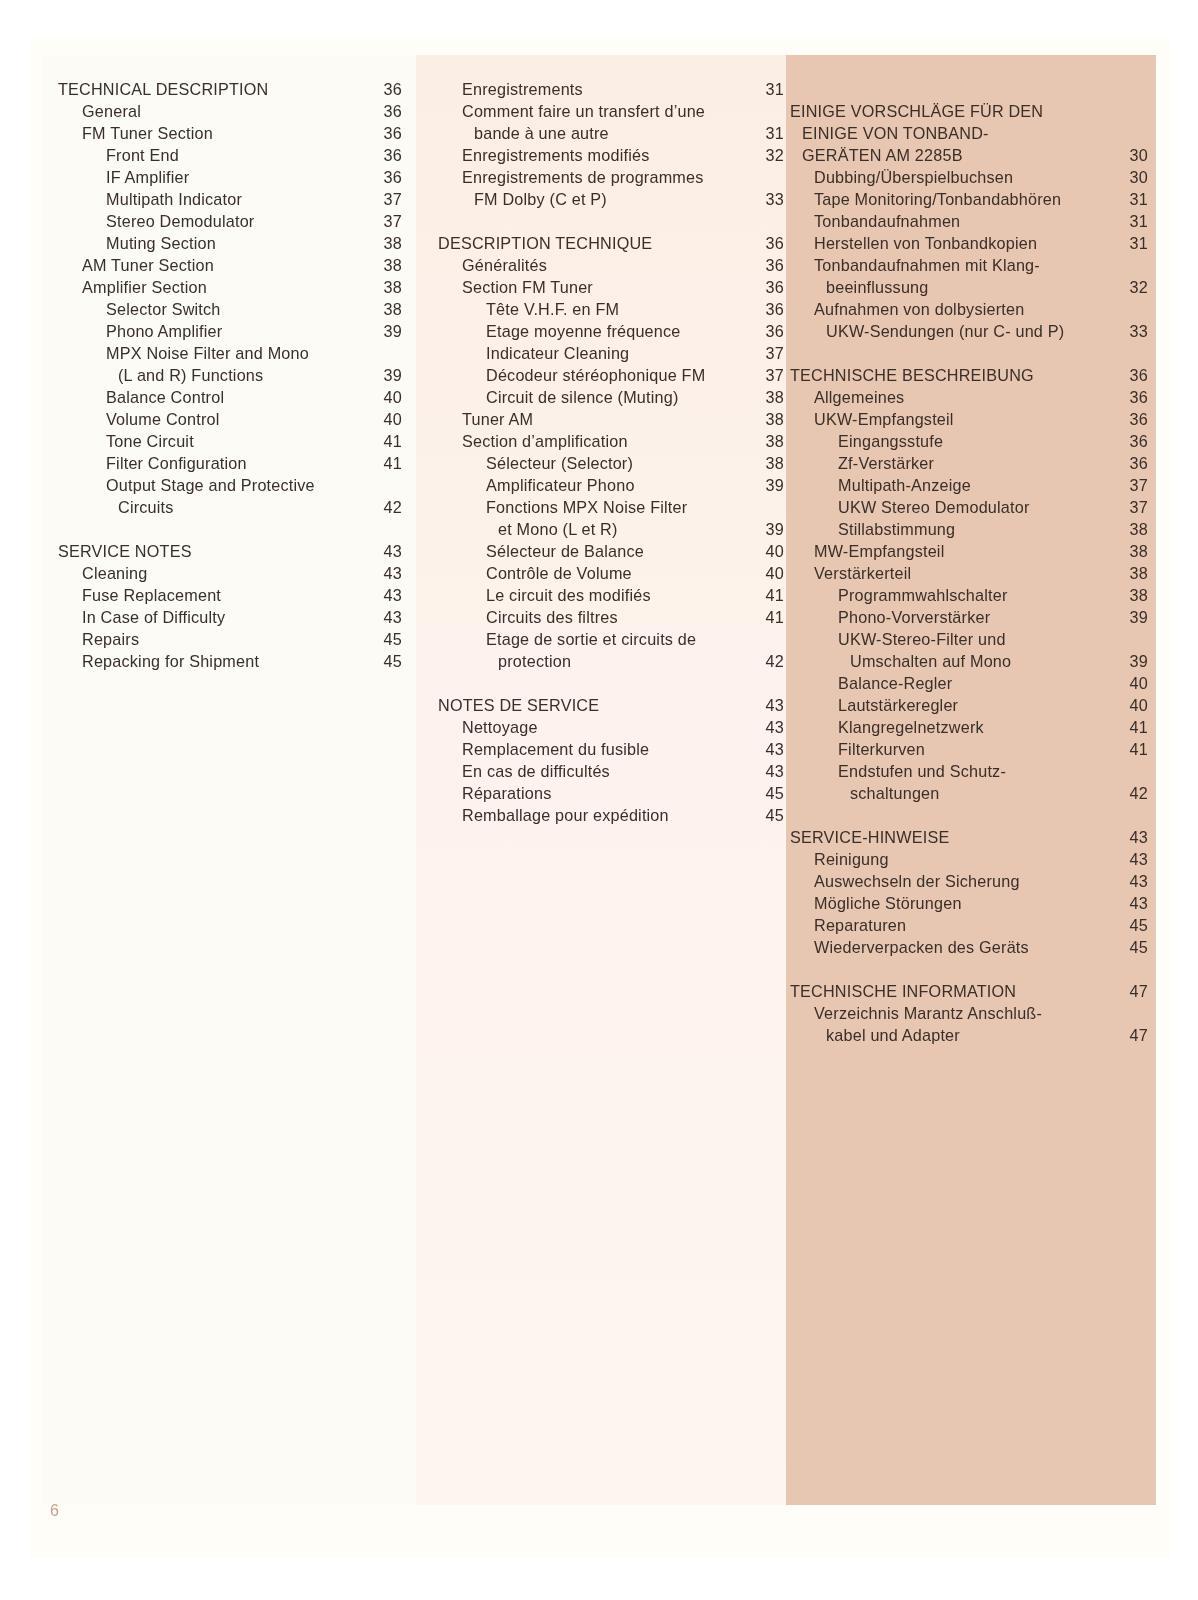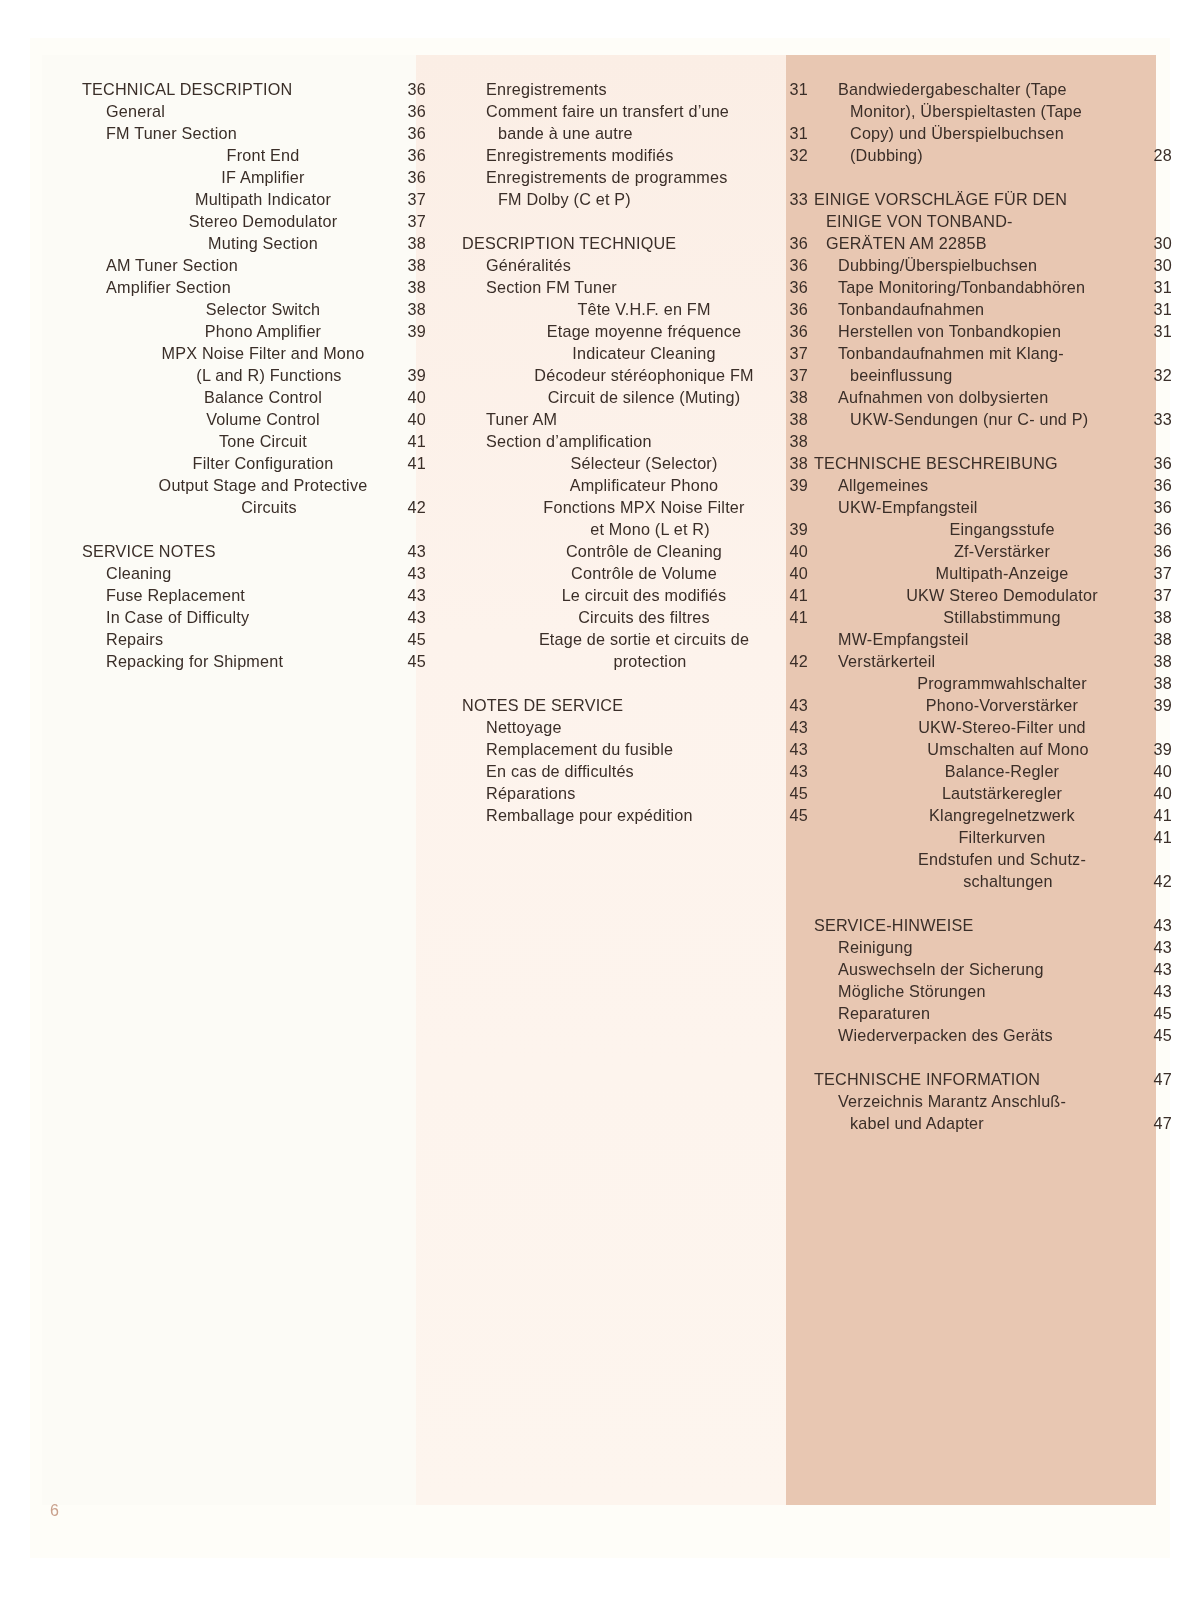--- a/index.html
+++ b/index.html
@@ -9,30 +9,30 @@
   }
   .page {
     position:absolute; left:30px; top:38px; width:1140px; height:1520px;
     background:#fefdf8;
   }
   .panel { position:absolute; top:55px; height:1450px; }
   .panel-1 { left:42px; width:374px; background:#fcfbf6; }
   .panel-2 { left:416px; width:370px;
     background:linear-gradient(180deg,#fbeee5 0%,#fdf3ec 40%,#fdf5ee 100%); }
   .panel-3 { left:786px; width:370px; background:#e8c7b2; }
-  .col { position:absolute; top:78px; width:344px;margin-left:24px; }
+  .col { position:absolute; top:78px; width:344px; }
   .col-1 { left:58px; width:344px; }
   .col-2 { left:438px; width:346px; }
   .col-3 { left:790px; width:358px; }
   .entry { position:relative; display:flex; font-size:16.2px; line-height:22px; letter-spacing:0.2px; }
   .entry .label { flex:1; white-space:pre-line; }
   .entry .page-num { width:30px; text-align:right; align-self:flex-end; }
   .lvl-0 .label { padding-left:0; }
   .lvl-1 .label { padding-left:24px; }
-  .lvl-2 .label { padding-left:48px;text-align:center; }
+  .lvl-2 .label { padding-left:48px; }
   .lvl-0 { text-transform:none; }
   .spacer { height:22px; }
   .entry .label .cont { display:block; padding-left:12px; }
   .folio { position:absolute; left:50px; top:1502px; font-size:16px; color:#c9a08c; }
 </style>
 </head>
 <body>
 
 <div class="page"></div>
 <div class="panel panel-1"></div>
@@ -202,21 +202,21 @@
     </div>
     <div class="entry lvl-2">
       <div class="label"><span class="first">Amplificateur Phono</span></div>
       <div class="page-num">39</div>
     </div>
     <div class="entry lvl-2">
       <div class="label"><span class="first">Fonctions MPX Noise Filter</span><br><span class="cont">et Mono (L et R)</span></div>
       <div class="page-num">39</div>
     </div>
     <div class="entry lvl-2">
-      <div class="label"><span class="first">Contrôle de Cleaning</span></div>
+      <div class="label"><span class="first">Sélecteur de Balance</span></div>
       <div class="page-num">40</div>
     </div>
     <div class="entry lvl-2">
       <div class="label"><span class="first">Contrôle de Volume</span></div>
       <div class="page-num">40</div>
     </div>
     <div class="entry lvl-2">
       <div class="label"><span class="first">Le circuit des modifiés</span></div>
       <div class="page-num">41</div>
     </div>
@@ -248,24 +248,20 @@
     <div class="entry lvl-1">
       <div class="label"><span class="first">Réparations</span></div>
       <div class="page-num">45</div>
     </div>
     <div class="entry lvl-1">
       <div class="label"><span class="first">Remballage pour expédition</span></div>
       <div class="page-num">45</div>
     </div>
   </div>
 <div class="col col-3">
-    <div class="entry lvl-1">
-      <div class="label"><span class="first">Bandwiedergabeschalter (Tape</span><br><span class="cont">Monitor), Überspieltasten (Tape</span><span class="cont">Copy) und Überspielbuchsen</span><span class="cont">(Dubbing)</span></div>
-      <div class="page-num">28</div>
-    </div>
     <div class="spacer"></div>
     <div class="entry lvl-0">
       <div class="label"><span class="first">EINIGE VORSCHLÄGE FÜR DEN</span><br><span class="cont">EINIGE VON TONBAND-</span><span class="cont">GERÄTEN AM 2285B</span></div>
       <div class="page-num">30</div>
     </div>
     <div class="entry lvl-1">
       <div class="label"><span class="first">Dubbing/Überspielbuchsen</span></div>
       <div class="page-num">30</div>
     </div>
     <div class="entry lvl-1">

